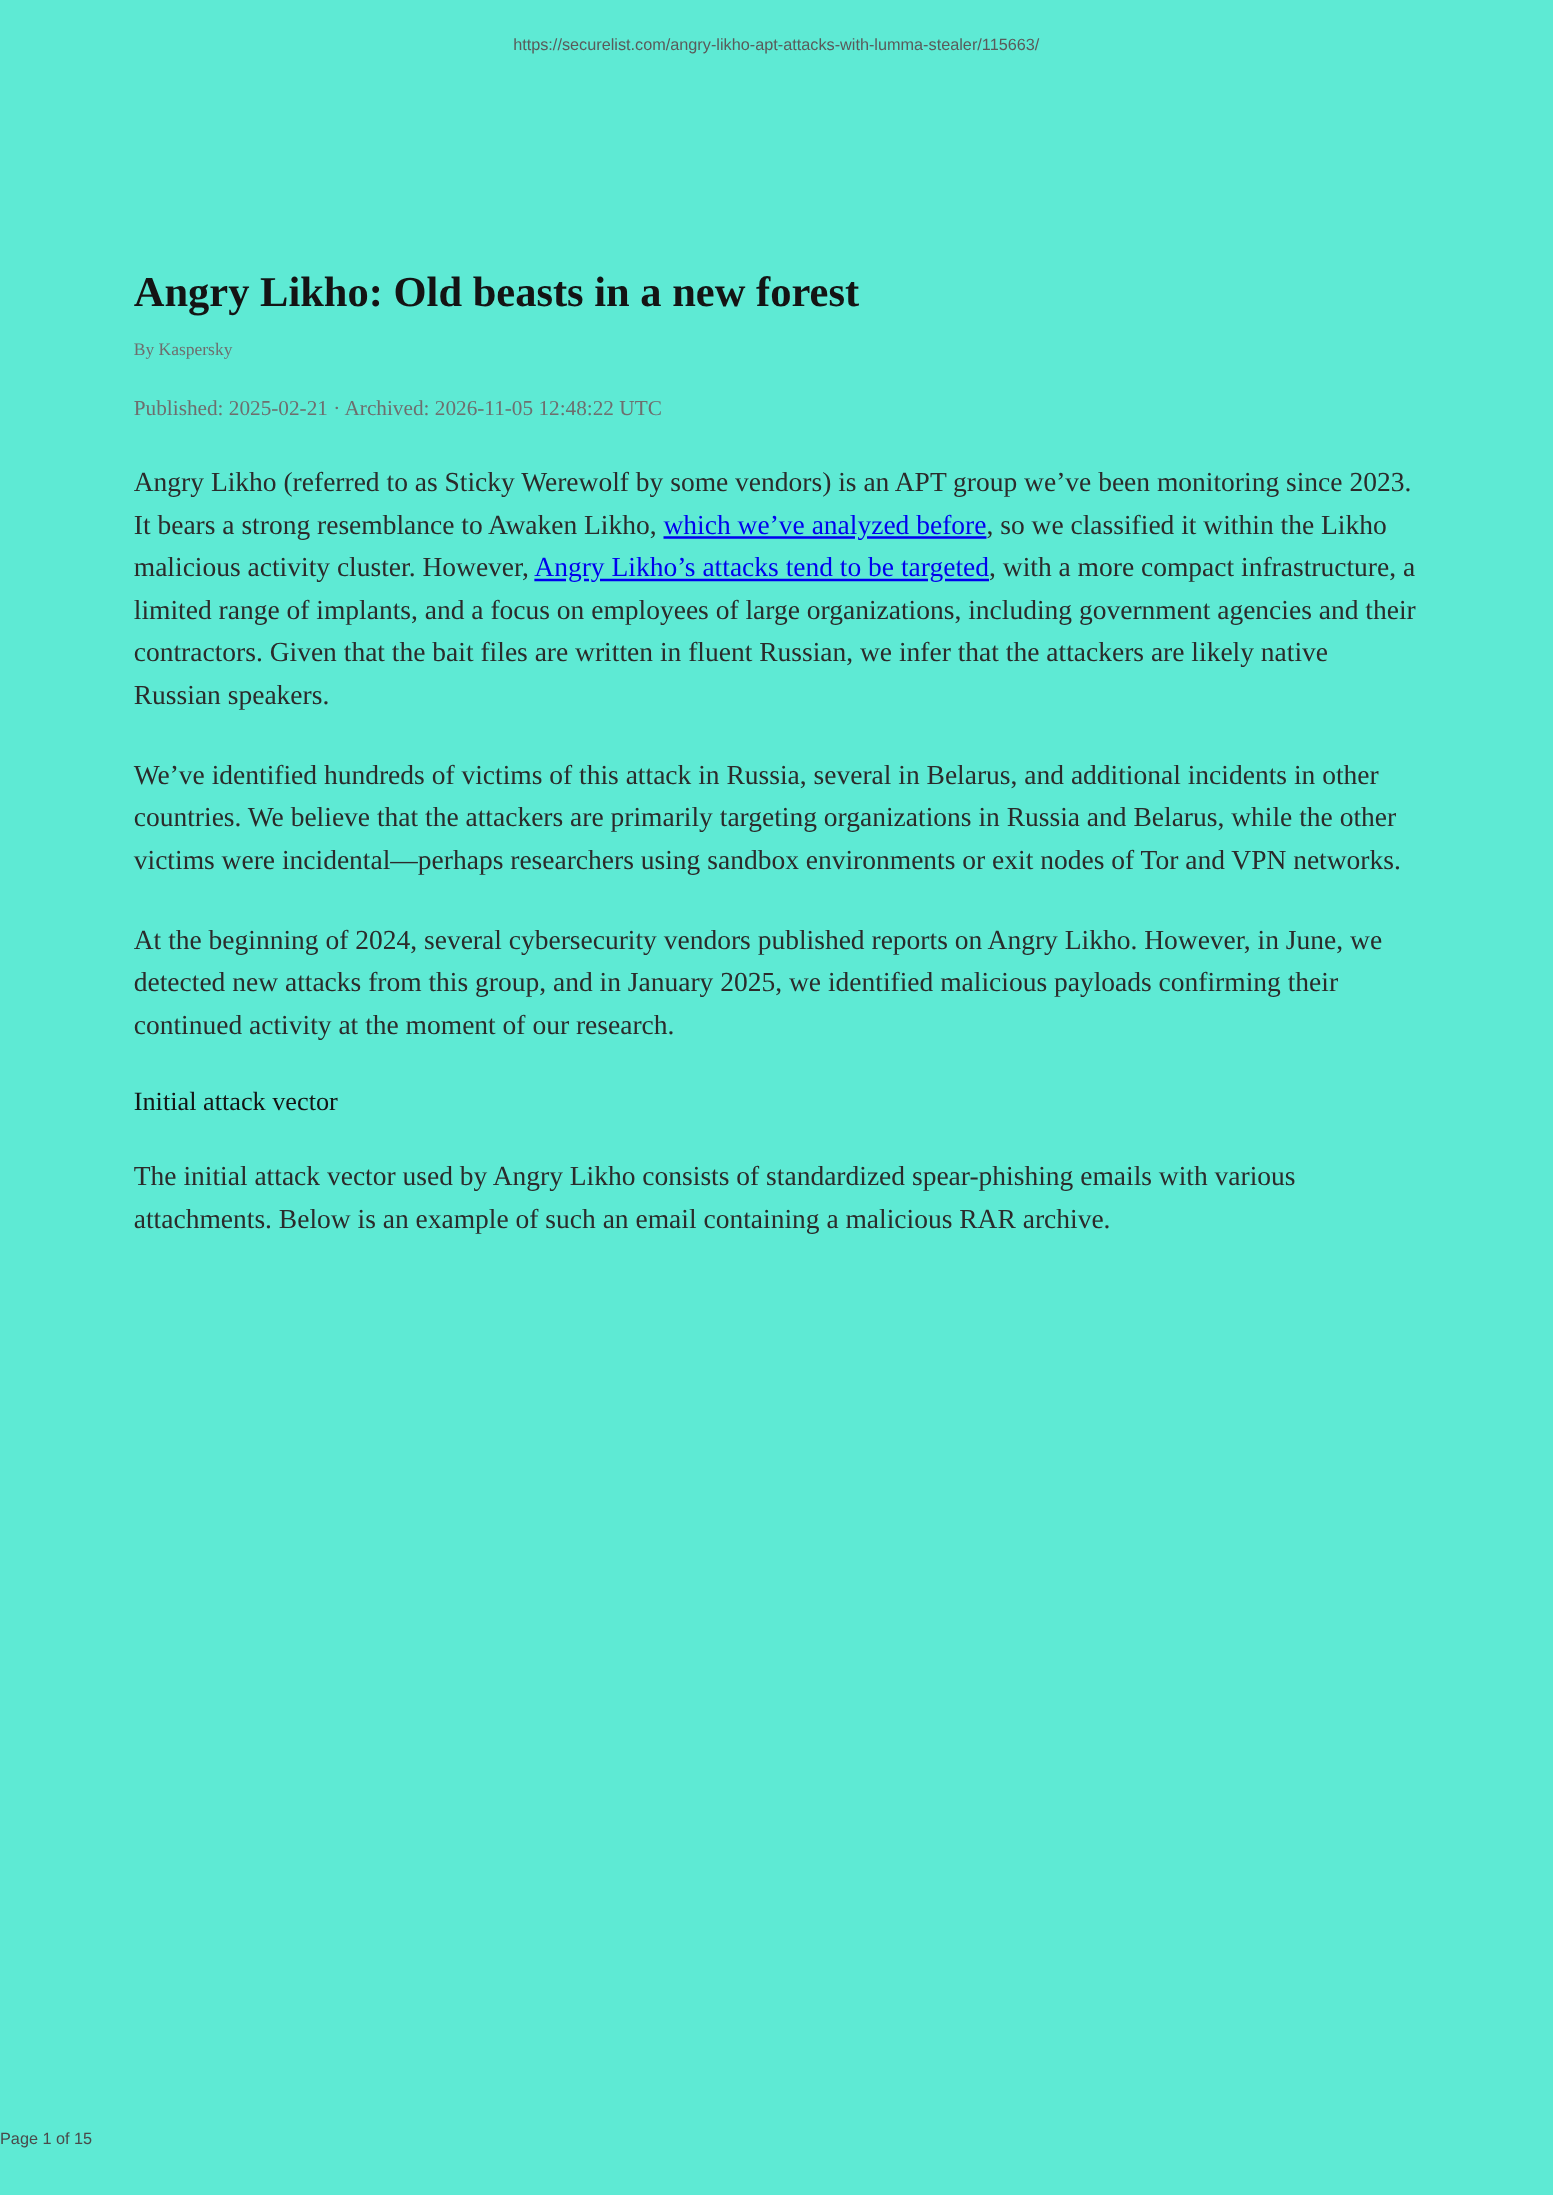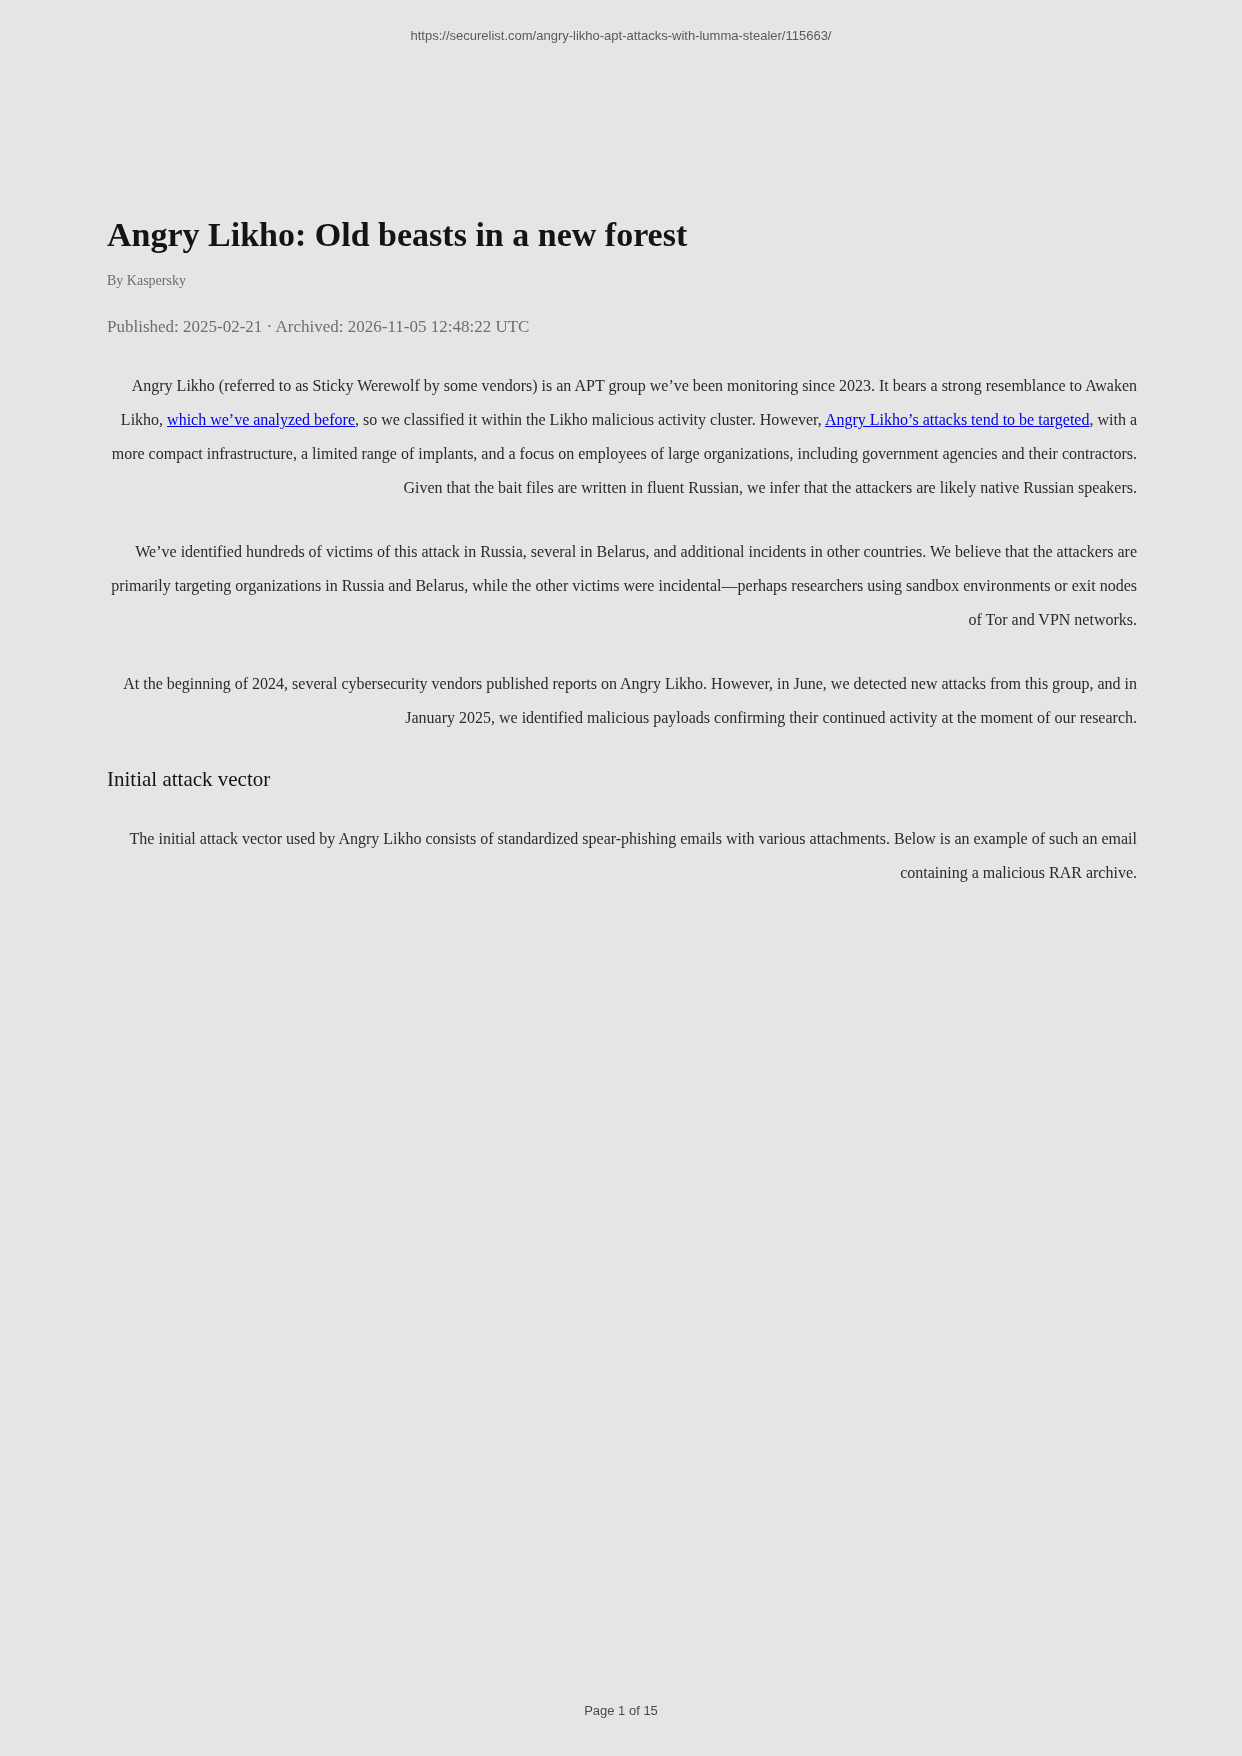--- a/index.html
+++ b/index.html
@@ -7,21 +7,21 @@
     width: 1242px;
     height: 1756px;
     background: #ffffff;
     position: relative;
     overflow: hidden;
     font-family: "Liberation Serif", "DejaVu Serif", serif;
   }
   .page {
     position: absolute;
     inset: 0;
-    background: #e5e5e5;
+    background: #5eead4;
   }
   .page-header {
     position: absolute;
     top: 28px;
     left: 0;
     width: 100%;
     text-align: center;
     font-family: "Liberation Sans", sans-serif;
     font-size: 13px;
     color: #5a5a5a;
@@ -46,24 +46,24 @@
     color: #6e6e6e;
   }
   .meta {
     margin-top: 25px;
     font-size: 17px;
     line-height: 1.35;
     color: #6e6e6e;
   }
   .article-body p {
     margin: 30px 0 0 0;
-    font-size: 16px;
+    font-size: 22px;
     line-height: 34px;
     color: #2b2b2b;
-    text-align: right;
+    text-align: left;
   }
   .article-body h2 {
     margin: 26px 0 0 0;
     font-size: 27px;
     line-height: 1.2;
     font-weight: 700;
     color: #141414;
   }
   .article-body h3 {
     margin: 32px 0 0 0;
@@ -75,21 +75,21 @@
   .article-body a {
     color: var(--link-color, #0000ee);
     text-decoration: underline;
     cursor: pointer;
   }
   .page-footer {
     position: absolute;
     top: 1703px;
     left: 0;
     width: 100%;
-    text-align: center;
+    text-align: left;
     font-family: "Liberation Sans", sans-serif;
     font-size: 13px;
     color: #4a4a4a;
   }
 </style>
 </head>
 <body>
 
 <div class="page">
   <div class="page-header">https://securelist.com/angry-likho-apt-attacks-with-lumma-stealer/115663/</div>

